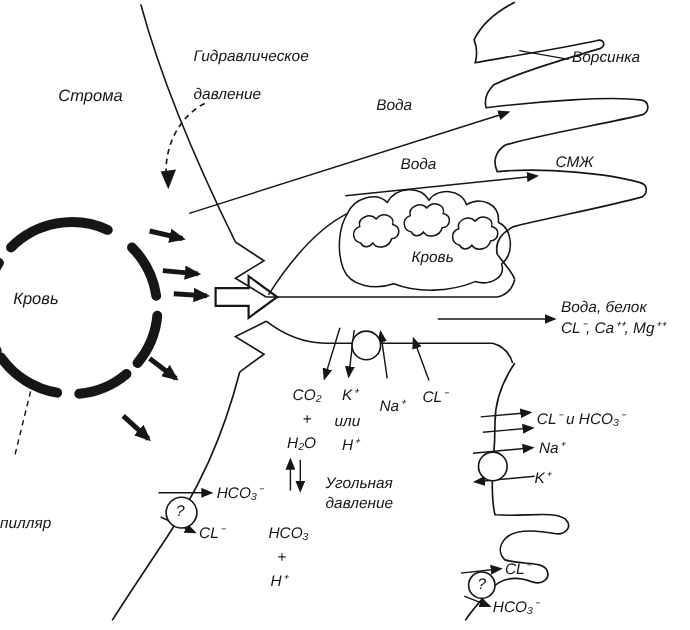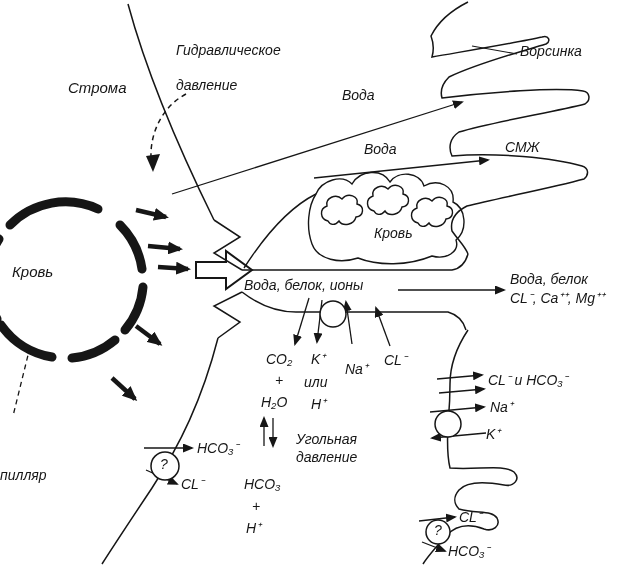--- a/index.html
+++ b/index.html
@@ -114,30 +114,29 @@
       <path d="M439,393 L484,389" marker-end="url(#mThin)"></path>
       <path d="M430,412 L484,407" marker-end="url(#mThin)"></path>
       <path d="M486,433 L432,438" marker-end="url(#mThin)"></path>
       <path d="M419,521 L455,517" marker-end="url(#mThin)"></path>
       <path d="M422,542 L445,551" marker-end="url(#mThin)"></path>
     </g>
     <circle cx="448" cy="424" r="13" fill="#ffffff" stroke="#161616" stroke-width="1.5"></circle>
     <circle cx="438" cy="532" r="12" fill="#ffffff" stroke="#161616" stroke-width="1.5"></circle>
   </svg>
 
-  <div class="lbl big" style="left:68px;top:80px">Строма</div>
+  <div class="lbl big" style="left:53px;top:80px">Строма</div>
   <div class="lbl" style="left:176px;top:43px">Гидравлическое</div>
   <div class="lbl" style="left:176px;top:78px">давление</div>
   <div class="lbl big" style="left:12px;top:264px">Кровь</div>
   <div class="lbl" style="left:342px;top:88px">Вода</div>
   <div class="lbl" style="left:364px;top:142px">Вода</div>
   <div class="lbl" style="left:520px;top:44px">Ворсинка</div>
   <div class="lbl" style="left:505px;top:140px">СМЖ</div>
   <div class="lbl" style="left:374px;top:226px">Кровь</div>
-  <div class="lbl" style="left:244px;top:278px">Вода, белок, ионы</div>
   <div class="lbl" style="left:510px;top:272px">Вода, белок</div>
   <div class="lbl" style="left:510px;top:291px">CL⁻, Ca⁺⁺, Mg⁺⁺</div>
   <div class="lbl" style="left:266px;top:352px">CO₂</div>
   <div class="lbl" style="left:275px;top:373px">+</div>
   <div class="lbl" style="left:261px;top:395px">H₂O</div>
   <div class="lbl" style="left:311px;top:352px">K⁺</div>
   <div class="lbl" style="left:304px;top:375px">или</div>
   <div class="lbl" style="left:311px;top:397px">H⁺</div>
   <div class="lbl" style="left:345px;top:362px">Na⁺</div>
   <div class="lbl" style="left:384px;top:353px">CL⁻</div>

